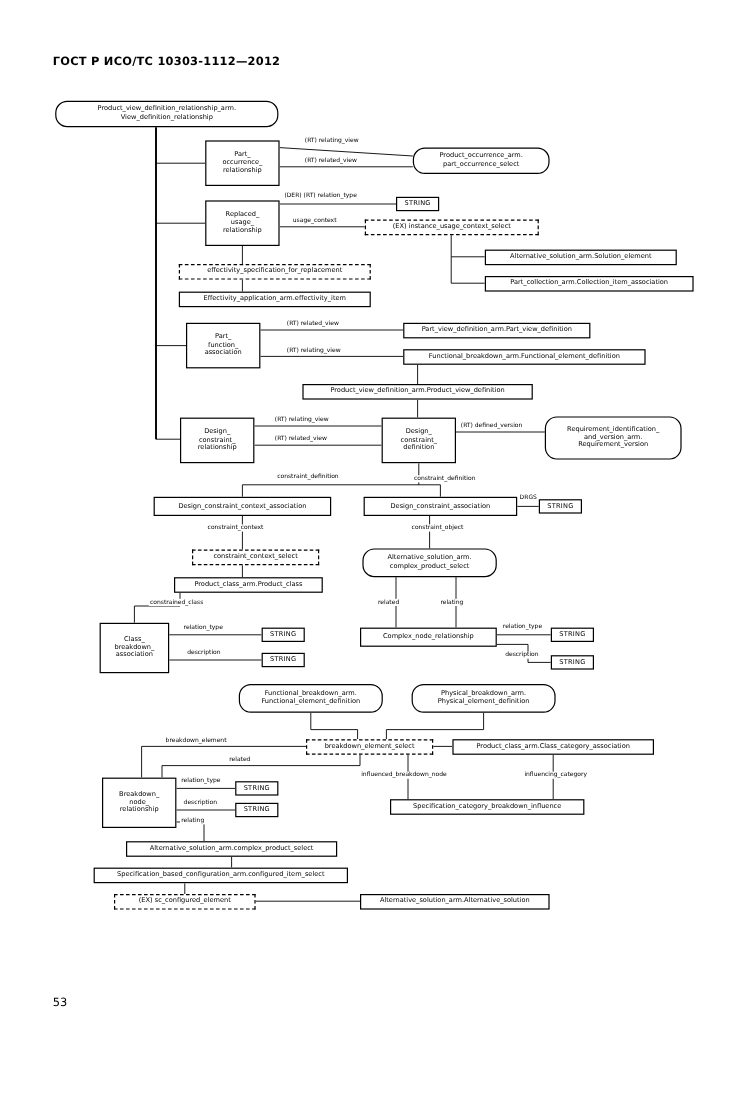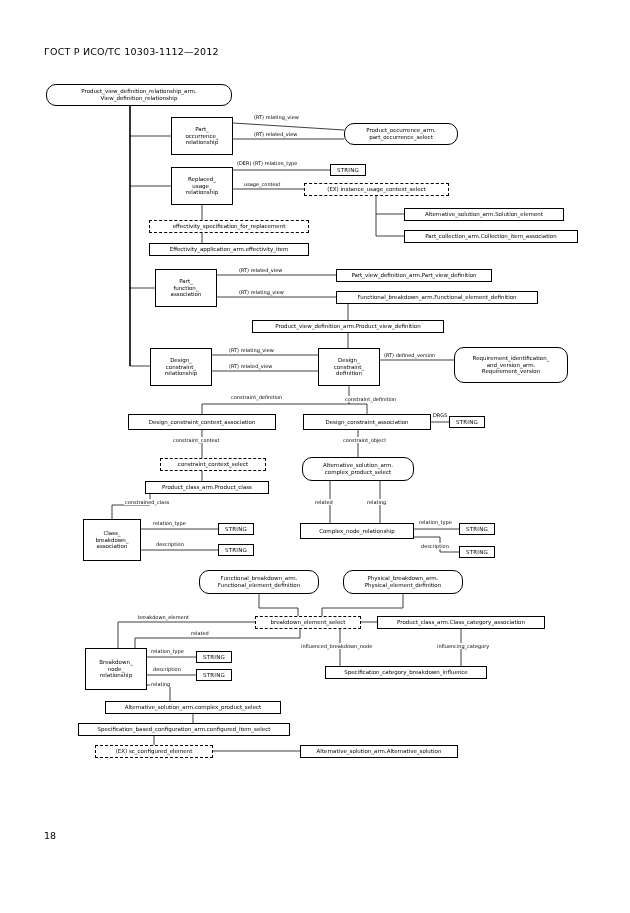--- a/index.html
+++ b/index.html
@@ -2,21 +2,21 @@
 <html><head>
 <meta charset="utf-8">
 <style>
   html,body { margin:0; padding:0; background:#e8e8e8; }
   .page {
     position:relative; width:630px; height:913px; margin:0 auto;
     background:#ffffff; overflow:hidden;
     font-family:"DejaVu Sans", "Liberation Sans", sans-serif;
     color:#000;
   }
-  .hdr { position:absolute; left:44px; top:46px; font-size:9.5px; font-weight:normal; letter-spacing:0.2px; }
+  .hdr { position:absolute; left:44px; top:46px; font-size:9.5px; font-weight:bold; letter-spacing:0.2px; }
   .caption { position:absolute; left:0; top:786px; width:100%; text-align:center; font-size:8px; }
   .pageno { position:absolute; left:44px; top:830px; font-size:9.5px; }
   .wires { position:absolute; left:0; top:0; z-index:1; }
   .wires polyline { fill:none; stroke:#000; stroke-width:0.75; }
   .wires polyline.thick { stroke-width:1.6; }
   .box {
     position:absolute; z-index:2; box-sizing:border-box;
     border:1px solid #000; background:#fff;
     display:flex; align-items:center; justify-content:center;
     text-align:center; font-size:5.5px; line-height:1.2;
@@ -171,15 +171,15 @@
   <span class="lbl" style="left:418px;top:519px">relation_type</span>
   <span class="lbl" style="left:420px;top:543px">description</span>
   <span class="lbl" style="left:137px;top:614px">breakdown_element</span>
   <span class="lbl" style="left:190px;top:630px">related</span>
   <span class="lbl" style="left:150px;top:648px">relation_type</span>
   <span class="lbl" style="left:152px;top:666px">description</span>
   <span class="lbl" style="left:150px;top:681px">relating</span>
   <span class="lbl" style="left:300px;top:643px">influenced_breakdown_node</span>
   <span class="lbl" style="left:436px;top:643px">influencing_category</span>
 
-  <div class="pageno">18</div>
+  <div class="pageno">53</div>
 
 </div>
 
 </body></html>

